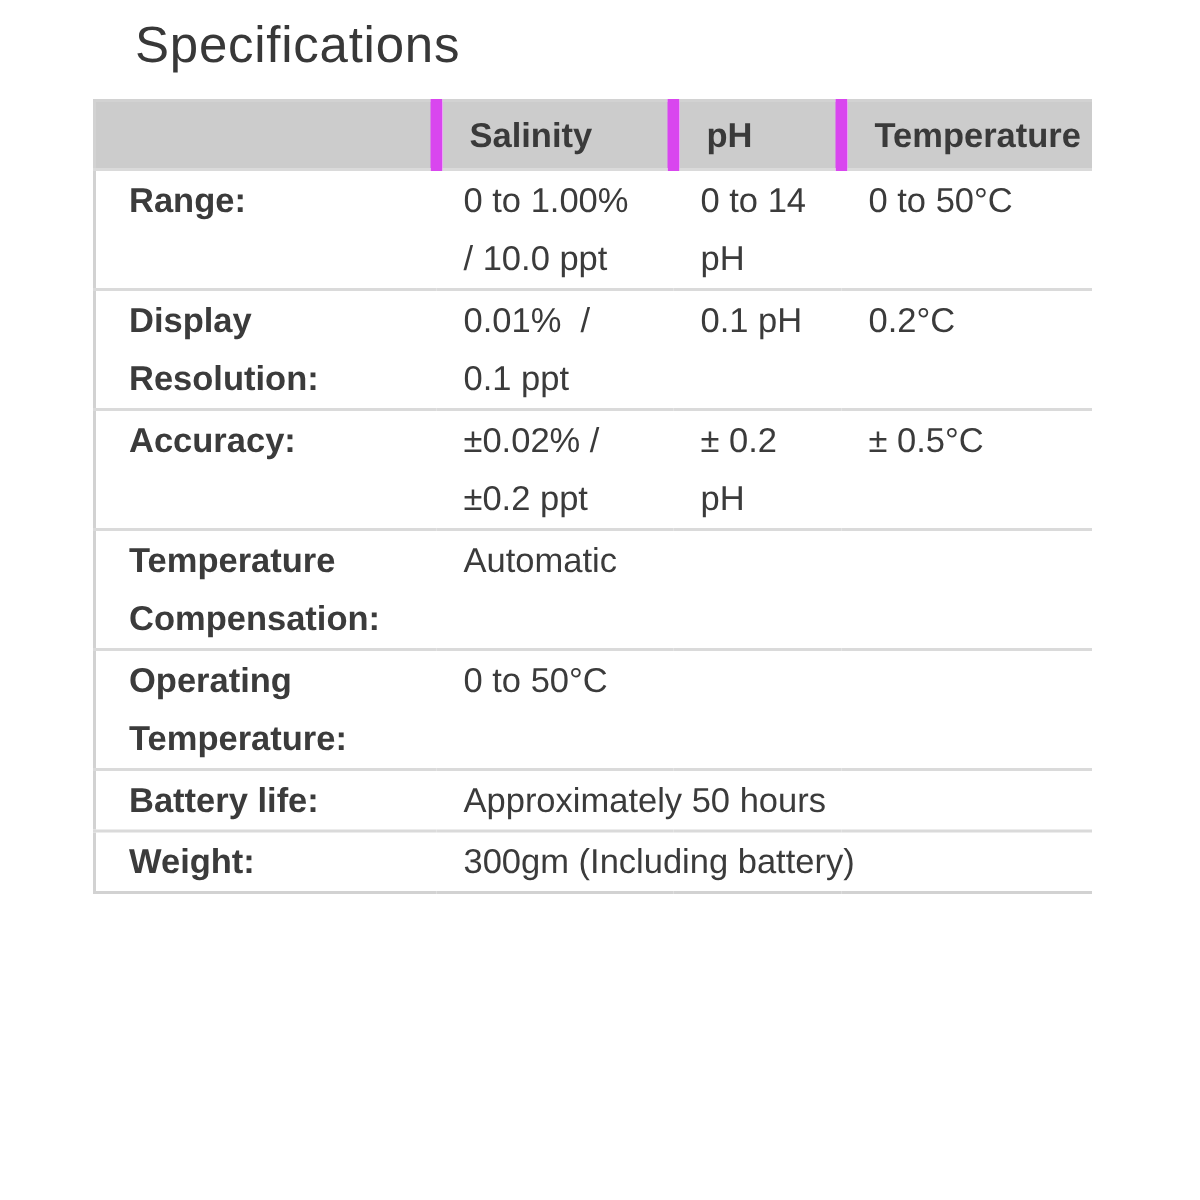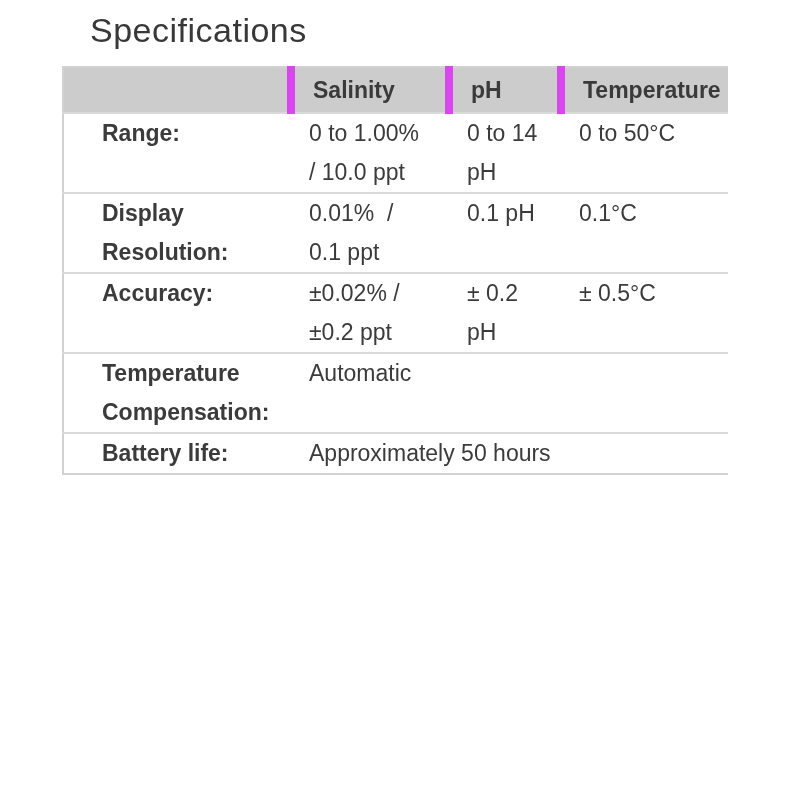--- a/index.html
+++ b/index.html
@@ -54,21 +54,21 @@
     line-height: 44px;
     font-weight: 700;
     color: #3a3a3a;
   }
   table.specs thead th + th {
     border-left: 8px solid #d946ef;
   }
   table.specs tbody tr {
     border-top: 2px solid #dadada;
   }
-  table.specs .c0 { padding-left: 38px; margin-left: 28px; }
+  table.specs .c0 { padding-left: 22px; margin-left: 28px; }
   table.specs .cv { padding-left: 18px; }
   table.specs td.lbl { font-weight: 700; }
   tr.l1 td { height: 39px; }
   tr.l2 td { height: 78px; }
   tr.l3 td { height: 117px; }
 </style>
 </head>
 <body>
 
 <div class="page">
@@ -98,35 +98,44 @@
         <td class="cv">0 to 14
 pH</td>
         <td class="cv">0 to 50°C</td>
       </tr>
       <tr class="l2">
         <td class="c0 lbl">Display
 Resolution:</td>
         <td class="cv">0.01%  /
 0.1 ppt</td>
         <td class="cv">0.1 pH</td>
-        <td class="cv">0.1°C</td>
+        <td class="cv">0.2°C</td>
       </tr>
       <tr class="l2">
         <td class="c0 lbl">Accuracy:</td>
         <td class="cv">±0.02% /
 ±0.2 ppt</td>
         <td class="cv">± 0.2
 pH</td>
         <td class="cv">± 0.5°C</td>
       </tr>
       <tr class="l2">
         <td class="c0 lbl">Temperature
 Compensation:</td>
         <td class="cv" colspan="3">Automatic</td>
       </tr>
+      <tr class="l2">
+        <td class="c0 lbl">Operating
+Temperature:</td>
+        <td class="cv" colspan="3">0 to 50°C</td>
+      </tr>
       <tr class="l1">
         <td class="c0 lbl">Battery life:</td>
         <td class="cv" colspan="3">Approximately 50 hours</td>
+      </tr>
+      <tr class="l1">
+        <td class="c0 lbl">Weight:</td>
+        <td class="cv" colspan="3">300gm (Including battery)</td>
       </tr>
     </tbody>
   </table>
 
 </div>
 
 </body></html>

